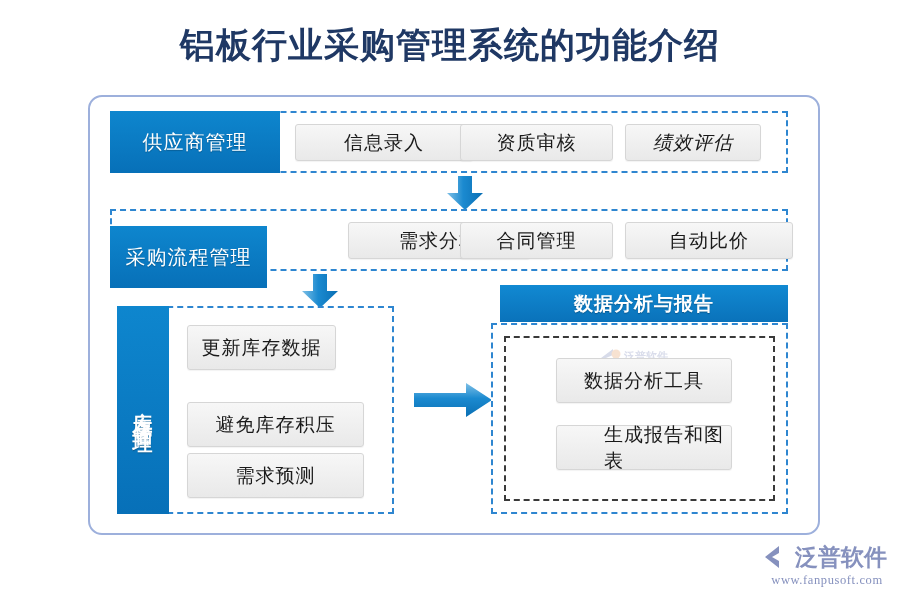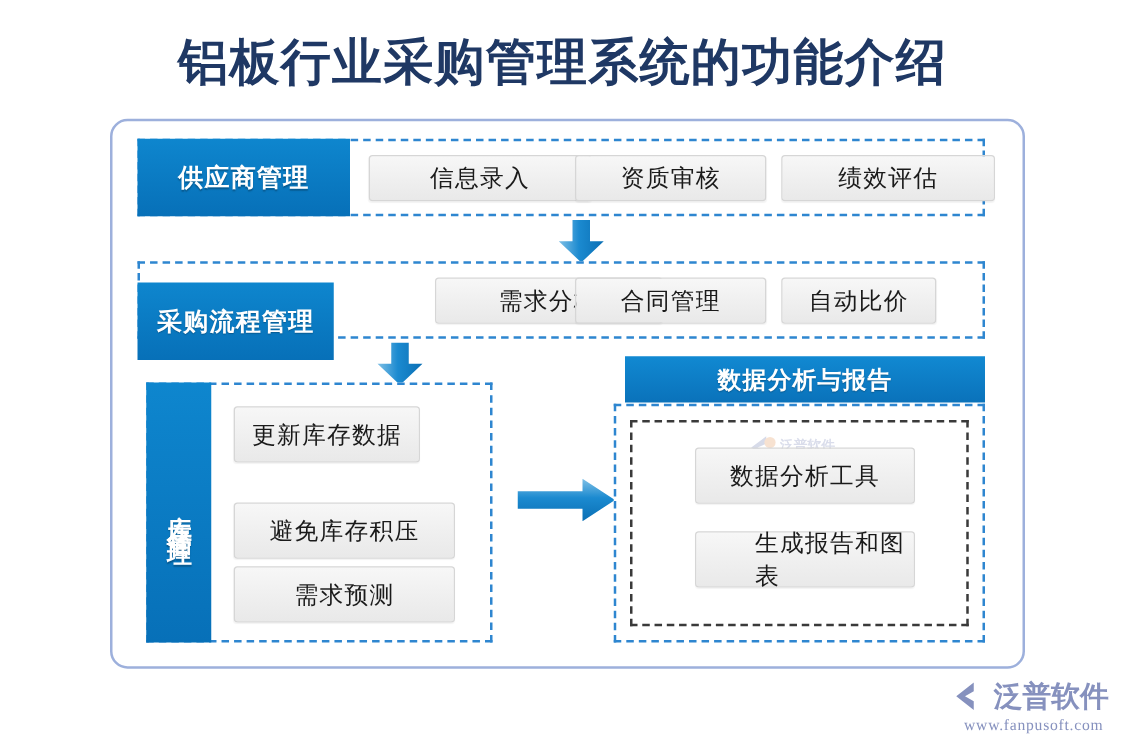--- a/index.html
+++ b/index.html
@@ -15,21 +15,21 @@
     font-family: "Liberation Serif", "DejaVu Serif", serif;
   }
 
   
   .page-title {
     position: absolute;
     left: 0;
     top: 22px;
     width: 900px;
     text-align: center;
-    font-size: 40px;
+    font-size: 35px;
     font-weight: bold;
     color: #1F3864;
     letter-spacing: 1px;
     white-space: nowrap;
   }
 
   
   .outer-frame {
     position: absolute;
     left: 88px;
@@ -50,21 +50,21 @@
   }
   #row-supplier { left: 110px; top: 111px; width: 678px; height: 62px; }
   #row-process  { left: 110px; top: 209px; width: 678px; height: 62px; }
 
   
   .cat-blue {
     position: absolute;
     background: linear-gradient(180deg, #0E86CE 0%, #0770B8 100%);
     color: #ffffff;
     font-size: 20px;
-    font-weight: bold;
+    font-weight: normal;
     display: flex;
     align-items: center;
     justify-content: center;
     letter-spacing: 1px;
     box-sizing: border-box;
     text-shadow: 0 1px 1px rgba(0,0,0,0.25);
   }
   #cat-supplier { left: 110px; top: 111px; width: 170px; height: 62px; }
   #cat-process  { left: 110px; top: 226px; width: 157px; height: 62px; }
 
@@ -80,25 +80,25 @@
     align-items: center;
     justify-content: center;
     box-sizing: border-box;
     letter-spacing: 1px;
     box-shadow: 0 1px 1px rgba(0,0,0,0.05);
   }
 
   
   #chip-r1-0 { left: 295px; top: 124px; width: 178px; height: 37px; }
   #chip-r1-1 { left: 460px; top: 124px; width: 153px; height: 37px; }
-  #chip-r1-2 { left: 625px; top: 124px; width: 171px; height: 37px; }
+  #chip-r1-2 { left: 625px; top: 124px; width: 136px; height: 37px; font-style: italic; }
   
   #chip-r2-0 { left: 301px; top: 222px; width: 182px; height: 37px; margin-left: 47px; }
   #chip-r2-1 { left: 460px; top: 222px; width: 153px; height: 37px; }
-  #chip-r2-2 { left: 625px; top: 222px; width: 124px; height: 37px; }
+  #chip-r2-2 { left: 625px; top: 222px; width: 168px; height: 37px; }
 
   
   #row-inventory {
     position: absolute;
     left: 117px;
     top: 306px;
     width: 277px;
     height: 208px;
     border: 2px dashed #2E86D0;
     box-sizing: border-box;

